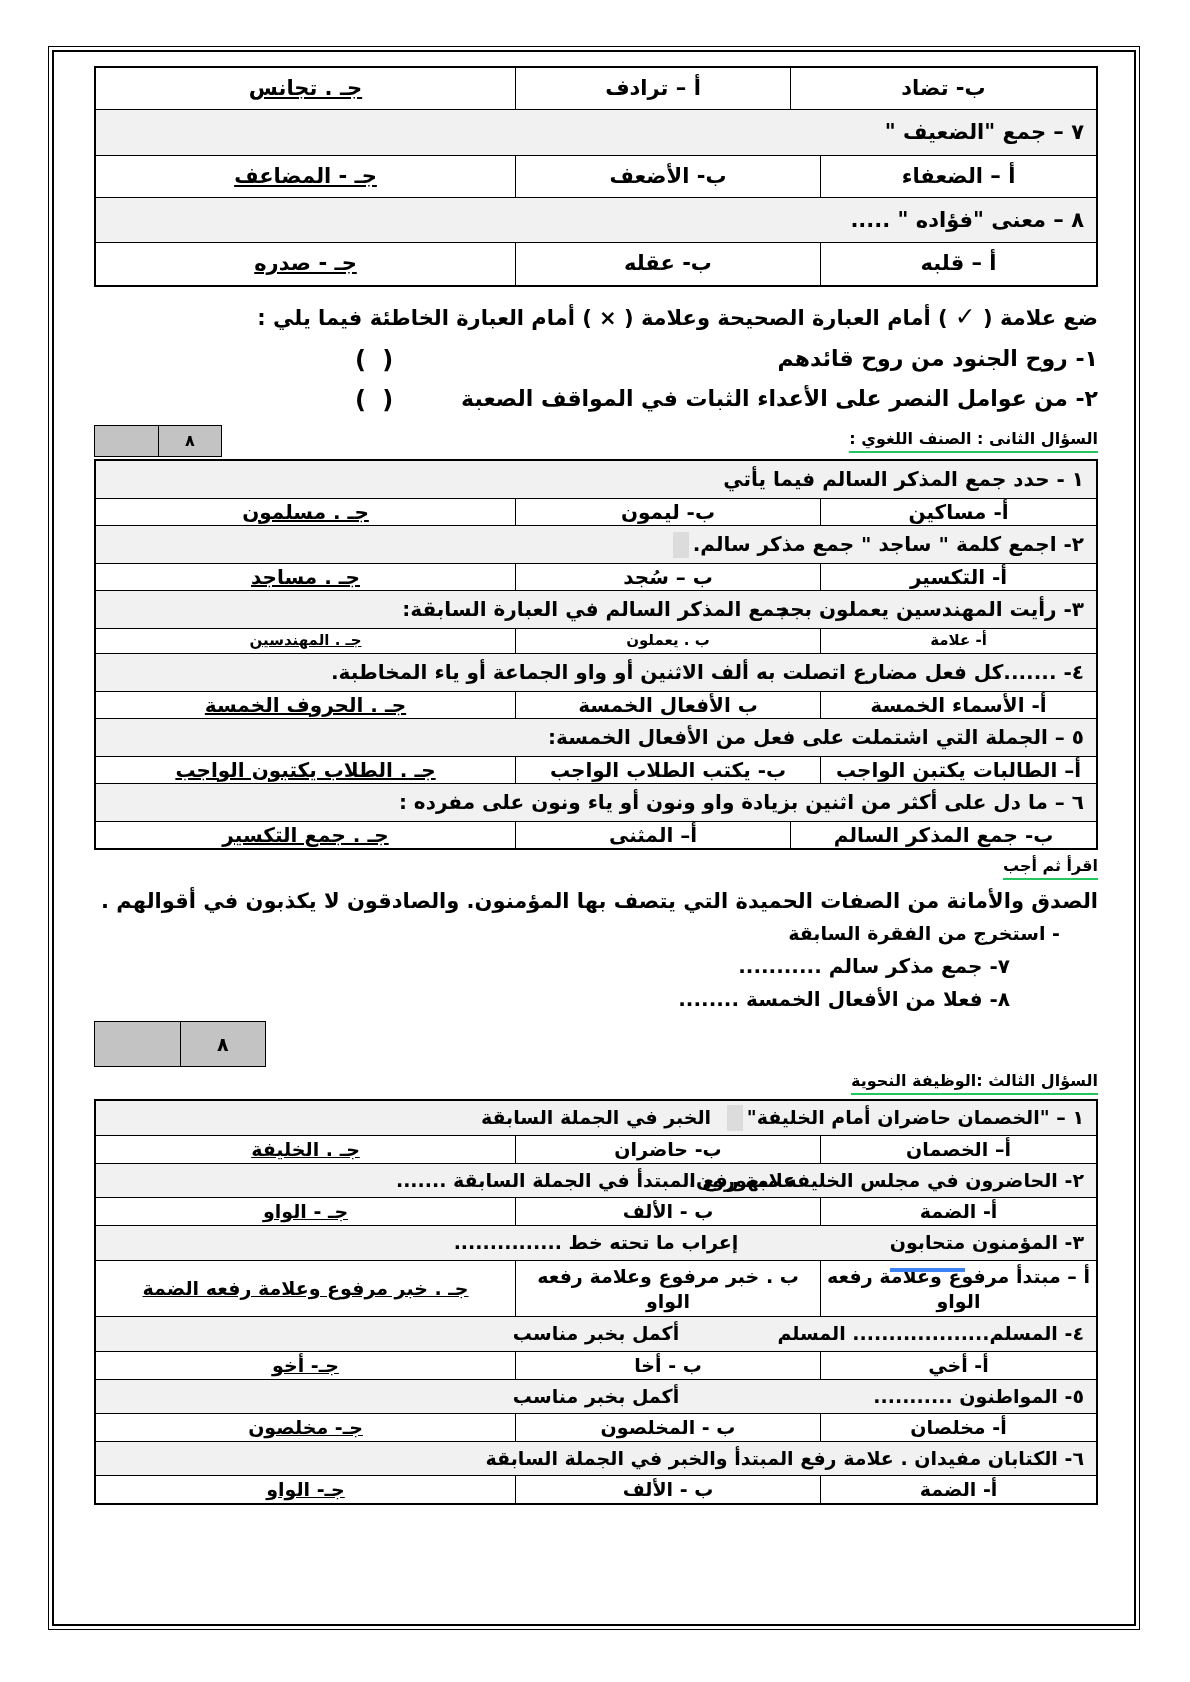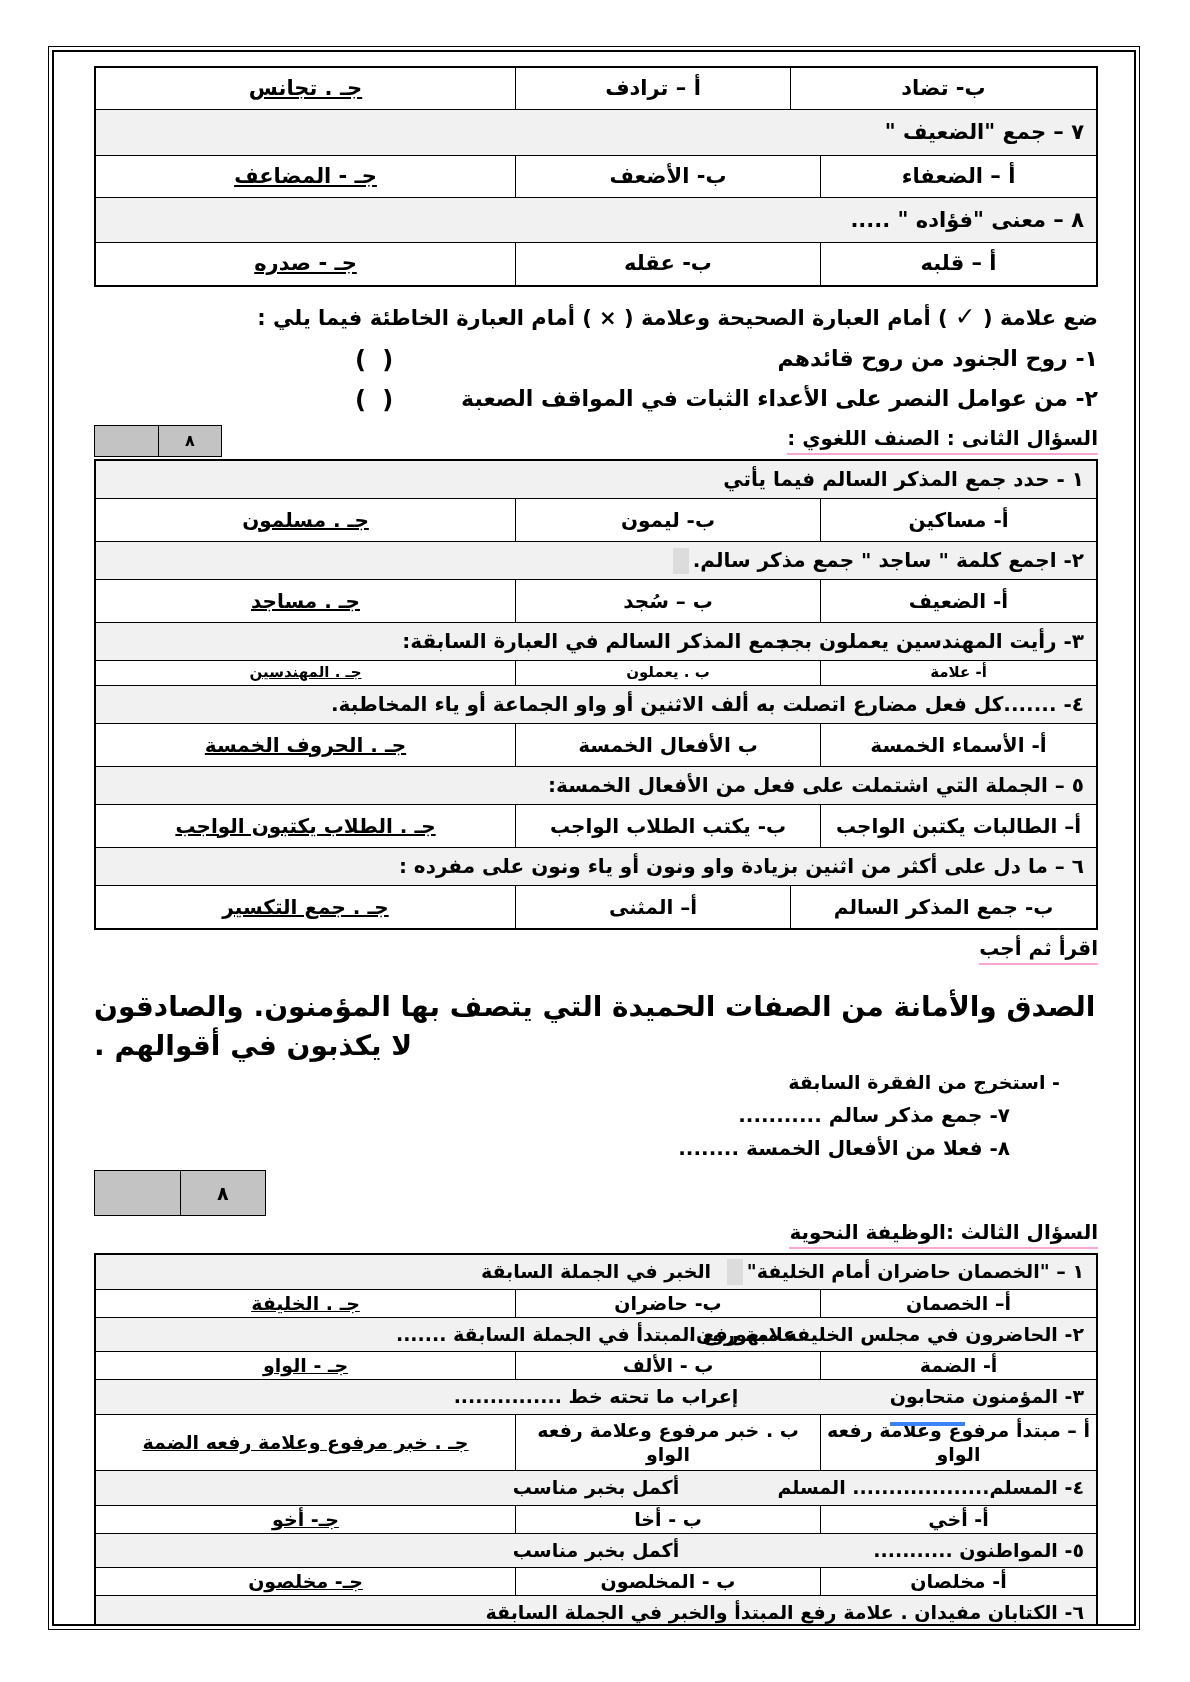--- a/index.html
+++ b/index.html
@@ -25,21 +25,21 @@
   }
   .q-tail{
     position:absolute;inset:0;display:flex;align-items:center;justify-content:center;
     pointer-events:none;font-size:20px;
   }
   .u-word{border-bottom:4px solid #3b82f6;padding-bottom:15px;text-align:right;}
   .hl{display:inline-block;width:16px;height:26px;background:#dcdcdc;vertical-align:middle;margin-inline-start:4px;}
   .a-row{display:flex;align-items:stretch;font-size:20px;}
   .a-cell{
     display:flex;align-items:center;justify-content:center;text-align:center;
-    padding:8px 8px;box-sizing:border-box;line-height:1.3;
+    padding:0 8px;box-sizing:border-box;line-height:1.3;
   }
   .a-cell.c0{width:27.5%;}
   .a-cell.c1{width:30.5%;}
   .a-cell.c2{width:42%;text-decoration:underline;}
   .a-cell + .a-cell{border-inline-start:1px solid #000;}
   .a-row.small{font-size:15px;}
   .a-row.small .a-cell{padding:2px 6px;}
   .a-row.md{font-size:17px;}
   .a-row.md .a-cell{padding:3px 6px;}
   .tbl-vocab .q-row,.tbl-vocab .a-row{font-size:21px;}
@@ -52,37 +52,37 @@
 
   
   .instruction{margin-top:11px;text-align:right;font-size:21px;line-height:1.5;}
   .instruction .check{font-size:25px;letter-spacing:2px;}
   .tf-row{position:relative;text-align:right;font-size:22px;margin-top:9px;line-height:1.4;}
   .tf-parens{position:absolute;left:26%;top:0;font-size:24px;letter-spacing:4px;}
 
   
   .sec-head{display:flex;align-items:center;margin-top:10px;}
   .sec-title{
-    display:inline-block;border-bottom:2px solid #f9a8d4;padding-bottom:3px;
-    font-size:20px;
+    display:inline-block;border-bottom:2px solid #22c55e;padding-bottom:3px;
+    font-size:16px;
   }
   .score-box{display:flex;background:#c3c3c3;border:1px solid #000;box-sizing:border-box;}
   .score-cell{flex:1;display:flex;align-items:center;justify-content:center;font-size:16px;}
   .score-cell + .score-cell{border-inline-start:1px solid #000;}
   .score-1{width:128px;height:32px;margin-inline-start:auto;}
   .score-2{width:172px;height:46px;margin-inline-start:auto;}
   .score-2 .score-cell{font-size:19px;}
   .score-row{display:flex;margin-top:8px;}
 
   .gap2{margin-top:2px;}
   .gap4{margin-top:4px;}
 
   
   .read-title{margin-top:6px;}
-  .read-passage{margin-top:22px;text-align:left;font-size:28px;line-height:1.4;}
+  .read-passage{margin-top:7px;text-align:right;font-size:21px;line-height:1.4;}
   .read-prompt{margin-top:4px;text-align:right;font-size:19px;padding-inline-start:0;padding-right:38px;line-height:1.4;}
   .read-item{margin-top:5px;text-align:right;font-size:20px;padding-right:88px;line-height:1.4;}
   .sec3-title-line{margin-top:4px;text-align:right;}
 </style>
 </head>
 <body>
 
 <div class="frame">
   <div class="content">
 
@@ -135,21 +135,21 @@
         </div>
         <div class="row a-row">
           <div class="a-cell c0">أ- مساكين</div>
           <div class="a-cell c1">ب- ليمون</div>
           <div class="a-cell c2">جـ . مسلمون</div>
         </div>
         <div class="row q-row">
           <span><span>٢- اجمع كلمة " ساجد " جمع مذكر سالم.</span><span class="hl"></span></span>
         </div>
         <div class="row a-row">
-          <div class="a-cell c0">أ- الضعيف</div>
+          <div class="a-cell c0">أ- التكسير</div>
           <div class="a-cell c1">ب – سُجد</div>
           <div class="a-cell c2">جـ . مساجد</div>
         </div>
         <div class="row q-row">
           <span><span>٣- رأيت المهندسين يعملون بجد</span></span>
           <span class="q-tail">جمع المذكر السالم في العبارة السابقة:</span>
         </div>
         <div class="row a-row small">
           <div class="a-cell c0">أ- علامة</div>
           <div class="a-cell c1">ب . يعملون</div>

